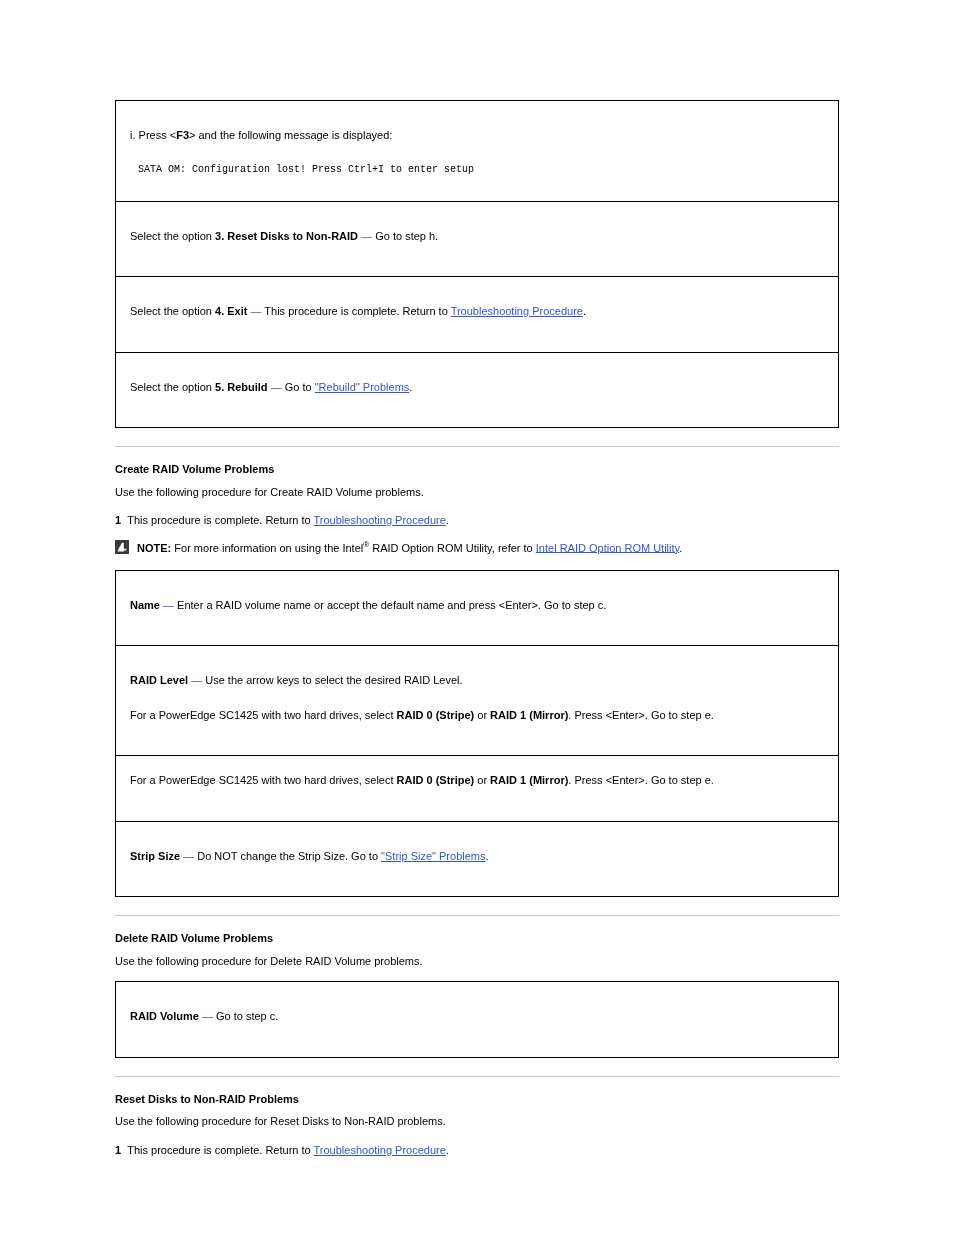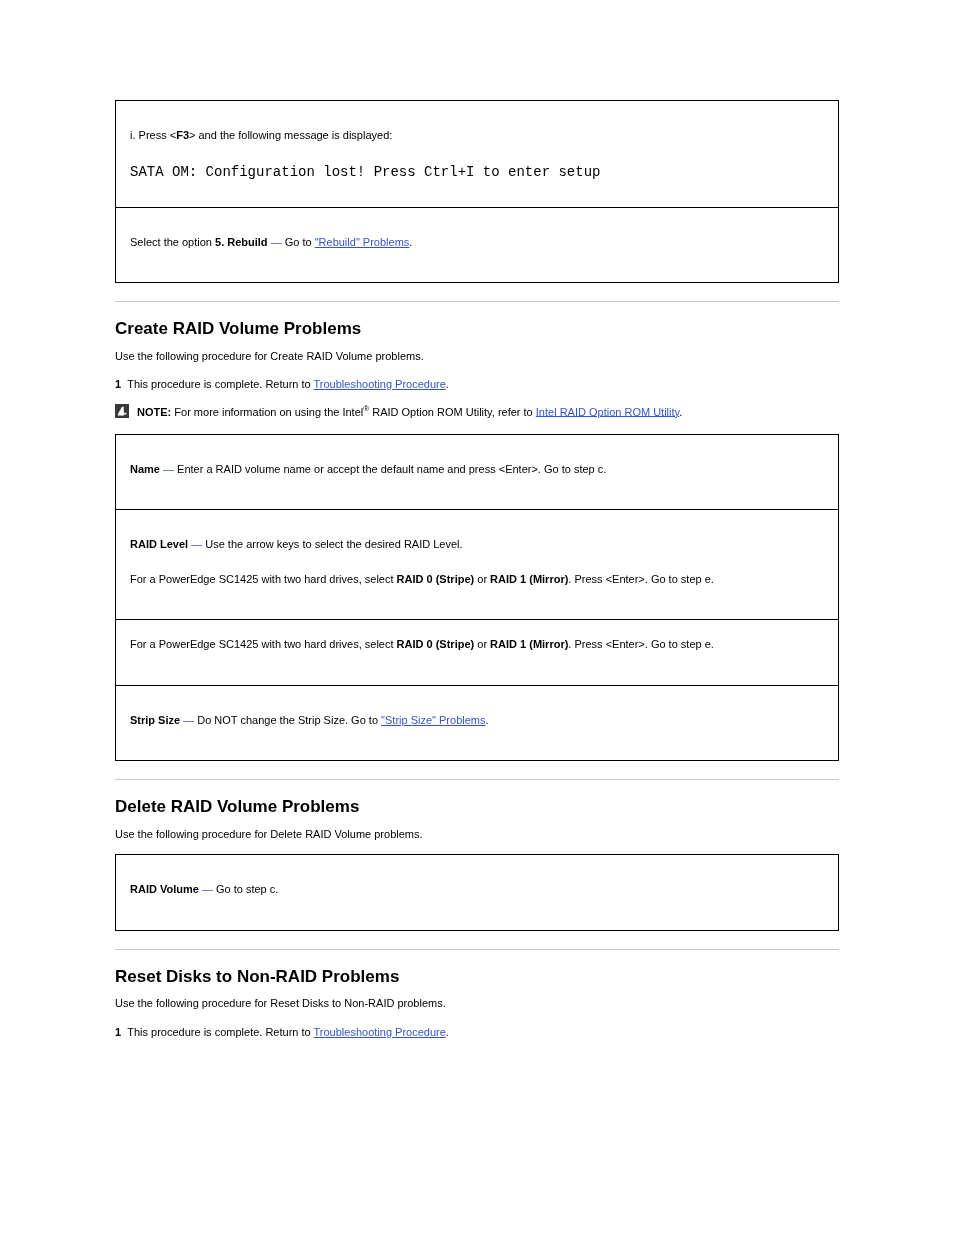--- a/index.html
+++ b/index.html
@@ -17,21 +17,21 @@
     margin-bottom: 0;
   }
   .table-box .row {
     border-top: 1.5px solid #000;
     padding: 8px 14px 14px 14px;
   }
   .table-box .row:first-child { border-top: none; }
   .link { color: #3355cc; text-decoration: underline; cursor: pointer; }
   .dash { color: #3b5bcc; }
   .hr { border: none; border-top: 1px solid #c7c7c7; margin: 18px 0 14px 0; }
-  h2.section { font-size: 17px; font-weight: bold; margin: 0 0 6px 0; color: #000; }
+  h2.section { font-size: 11px; font-weight: bold; margin: 0 0 6px 0; color: #000; }
   p.lead { margin: 4px 0 12px 0; }
   .step-line { margin: 12px 0 10px 0; }
   .note-row { display: flex; align-items: flex-start; gap: 8px; margin: 10px 0 14px 0; }
   .note-icon {
     width: 14px; height: 14px; flex: 0 0 14px;
     display: inline-flex; align-items: center; justify-content: center;
     margin-top: 1px;
   }
   .note-icon svg { width: 14px; height: 14px; }
   .note-text { flex: 1; }
@@ -40,21 +40,31 @@
   .reg { font-size: 8px; vertical-align: super; }
 </style>
 </head>
 <body>
 
 <div class="table-box">
   <div class="row">
     <p>
       <span>i. Press &lt;</span><span class="b">F3</span><span>&gt; and the following message is displayed:</span>
     </p>
-    <p style="font-family:'Courier New',monospace; font-size:14px; margin:10px 0 10px 0;">SATA OM: Configuration lost! Press Ctrl+I to enter setup</p>
+    <p style="font-family:'Courier New',monospace; font-size:10px; margin:10px 0 10px 8px;">SATA OM: Configuration lost! Press Ctrl+I to enter setup</p>
+  </div>
+  <div class="row">
+    <p>
+      <span>Select the option </span><span class="b">3. Reset Disks to Non-RAID</span><span class="dash"> — </span><span>Go to step h.</span>
+    </p>
+  </div>
+  <div class="row">
+    <p>
+      <span>Select the option </span><span class="b">4. Exit</span><span class="dash"> — </span><span>This procedure is complete. Return to </span><span class="link">Troubleshooting Procedure</span><span>.</span>
+    </p>
   </div>
   <div class="row">
     <p>
       <span>Select the option </span><span class="b">5. Rebuild</span><span class="dash"> — </span><span>Go to </span><span class="link">"Rebuild" Problems</span><span>.</span>
     </p>
   </div>
 </div>
 
 <hr class="hr">
 

